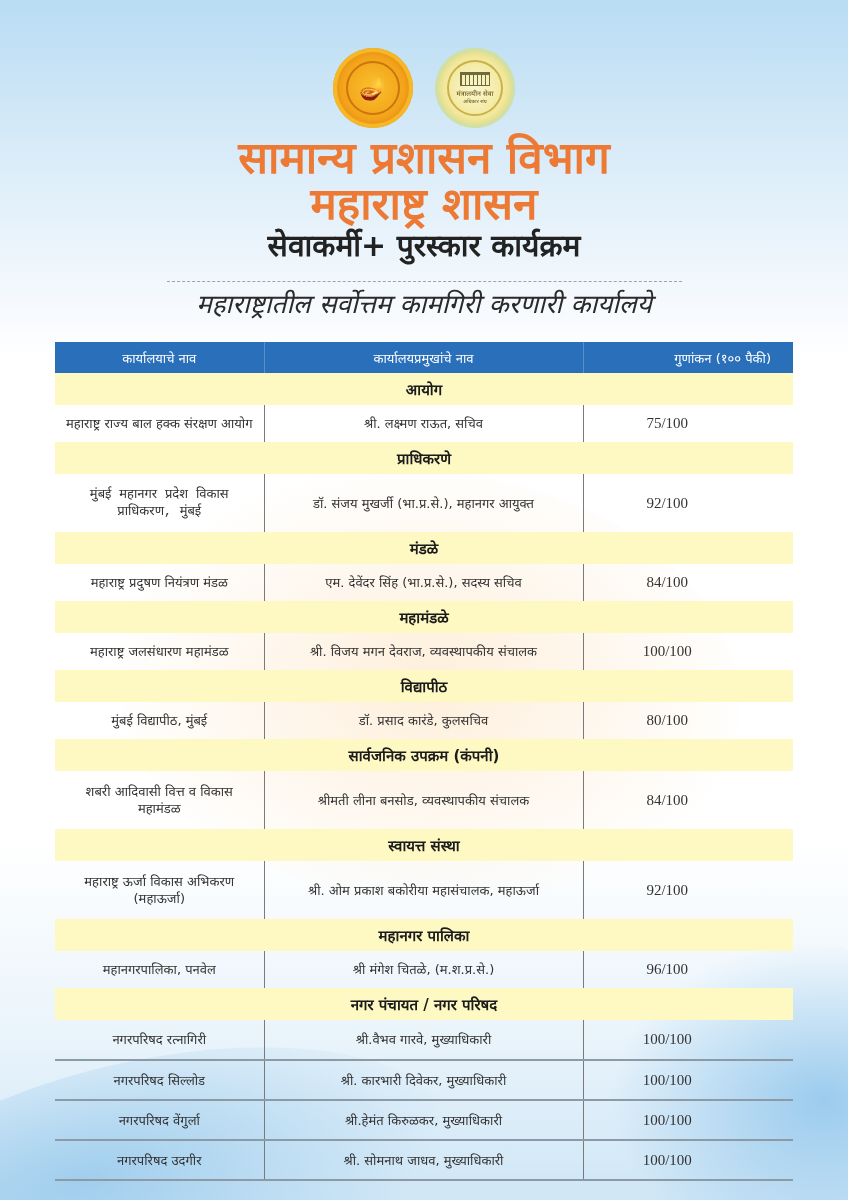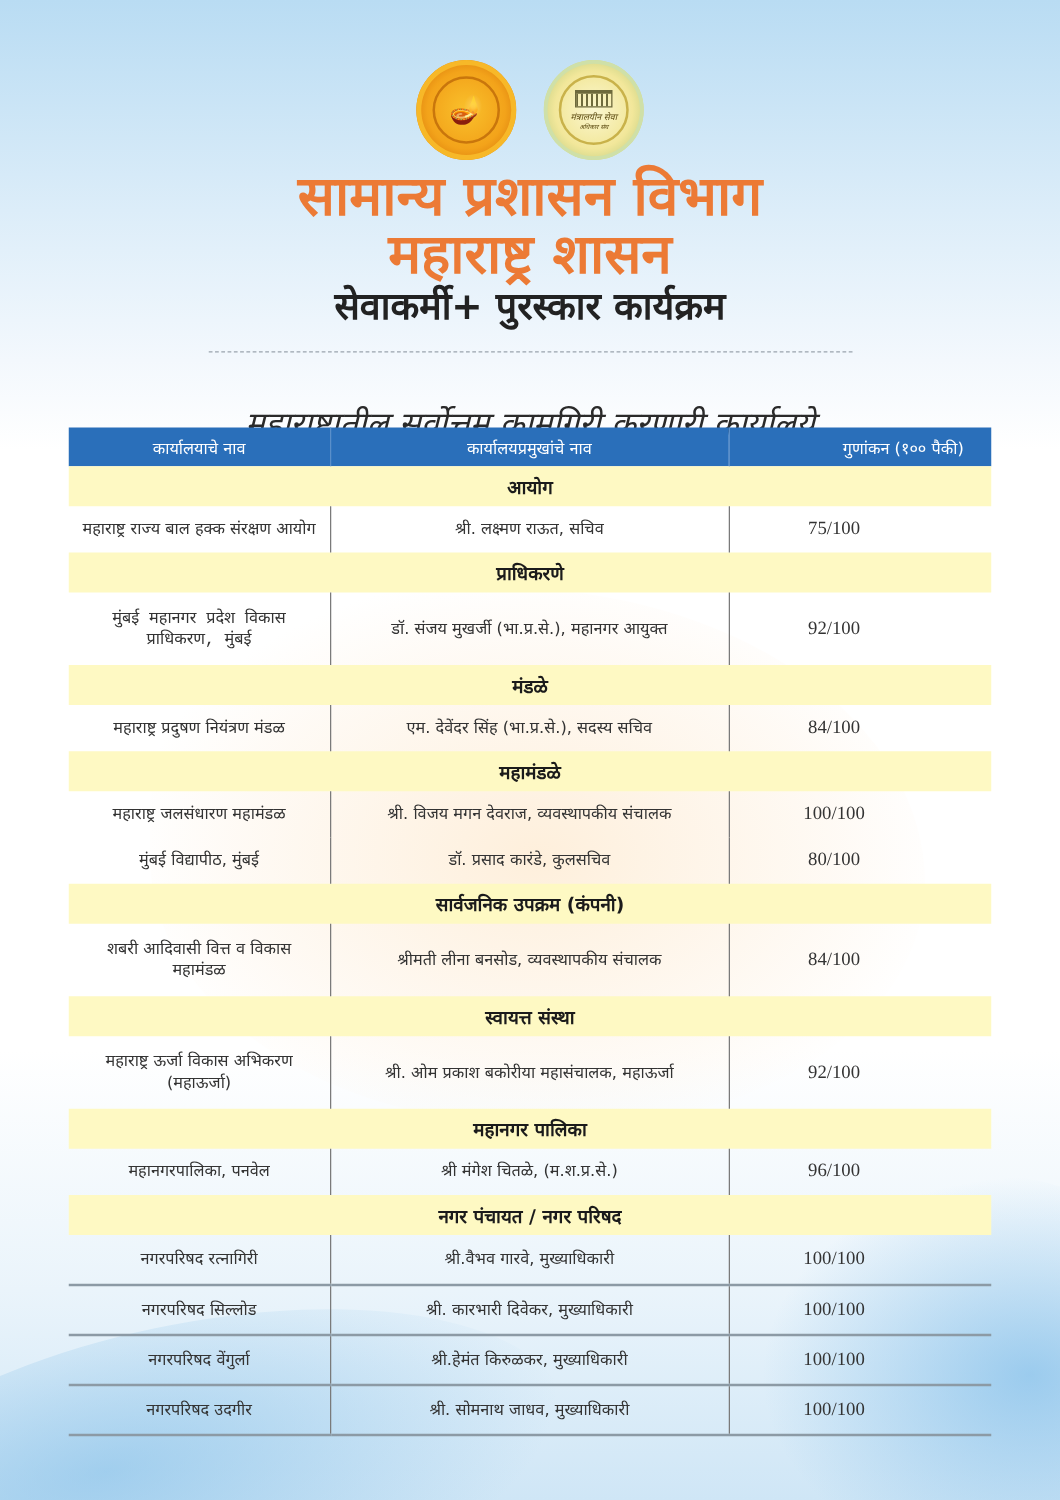--- a/index.html
+++ b/index.html
@@ -32,42 +32,41 @@
     display: flex; align-items: center; justify-content: center; position: relative;
   }
   .logo-mh {
     background: radial-gradient(circle, #f9c12c 0%, #f3a31a 55%, #e58d12 70%, #f6b526 100%);
     box-shadow: 0 0 0 4px #f7b828 inset;
   }
   .logo-mh .inner { width: 54px; height: 54px; border-radius: 50%; border: 2px solid #c9760c; display:flex; align-items:center; justify-content:center; color:#b0600a; font-size: 22px; }
   .logo-mv {
     background: radial-gradient(circle, #fbf7d0 0%, #f2e79a 55%, #d6d98c 72%, #e3eab0 100%);
     box-shadow: 0 0 0 3px #cfe0a8 inset;
-    font-style: italic;
   }
   .logo-mv .inner { width: 56px; height: 56px; border-radius: 50%; border: 2px solid #c9b24a; display:flex; flex-direction:column; align-items:center; justify-content:center; color:#5b4a10; font-size: 7px; }
   .logo-mv .bldg { width: 30px; height: 14px; border: 1px solid #6e6a3c; border-top: 3px solid #6e6a3c; margin-bottom: 3px; background: repeating-linear-gradient(90deg,#6e6a3c 0 1px, transparent 1px 4px); }
 
   .title-main {
     position: absolute; left: 0; width: 848px; text-align: center;
     color: #ec7a35; font-weight: bold; font-family: "DejaVu Sans", sans-serif;
   }
   .t1 { top: 132px; font-size: 44px; line-height: 52px; }
   .t2 { top: 178px; font-size: 44px; line-height: 52px; }
   .subtitle {
     position: absolute; top: 226px; left: 0; width: 848px; text-align: center;
     font-size: 30px; line-height: 40px; color: #222; font-weight: bold;
   }
   .dash-line {
     position: absolute; top: 281px; left: 167px; width: 515px; height: 0;
     border-top: 1.5px dashed #9aa4ad;
   }
   .tagline {
     position: absolute; top: 286px; left: 0; width: 848px; text-align: center;
-    font-size: 26px; line-height: 36px; color: #2a2a2a; font-style: italic; margin-top: 36px;
+    font-size: 26px; line-height: 36px; color: #2a2a2a; font-style: italic;
   }
 
   table.awards {
     position: absolute; top: 342px; left: 55px; width: 738px;
     border-collapse: collapse; table-layout: fixed;
     font-family: "Liberation Serif", serif;
   }
   table.awards col.c1 { width: 209px; }
   table.awards col.c2 { width: 319px; }
   table.awards col.c3 { width: 210px; }
@@ -160,20 +159,23 @@
 
     <tr class="section">
         <td colspan="3">महामंडळे</td>
       </tr>
     <tr class="row">
       <td>महाराष्ट्र जलसंधारण महामंडळ</td>
       <td>श्री. विजय मगन देवराज, व्यवस्थापकीय संचालक</td>
       <td>100/100</td>
     </tr>
 
+    <tr class="section">
+        <td colspan="3">विद्यापीठ</td>
+      </tr>
     <tr class="row">
       <td>मुंबई विद्यापीठ, मुंबई</td>
       <td>डॉ. प्रसाद कारंडे, कुलसचिव</td>
       <td>80/100</td>
     </tr>
 
     <tr class="section">
         <td colspan="3">सार्वजनिक उपक्रम (कंपनी)</td>
       </tr>
     <tr class="row tall">

